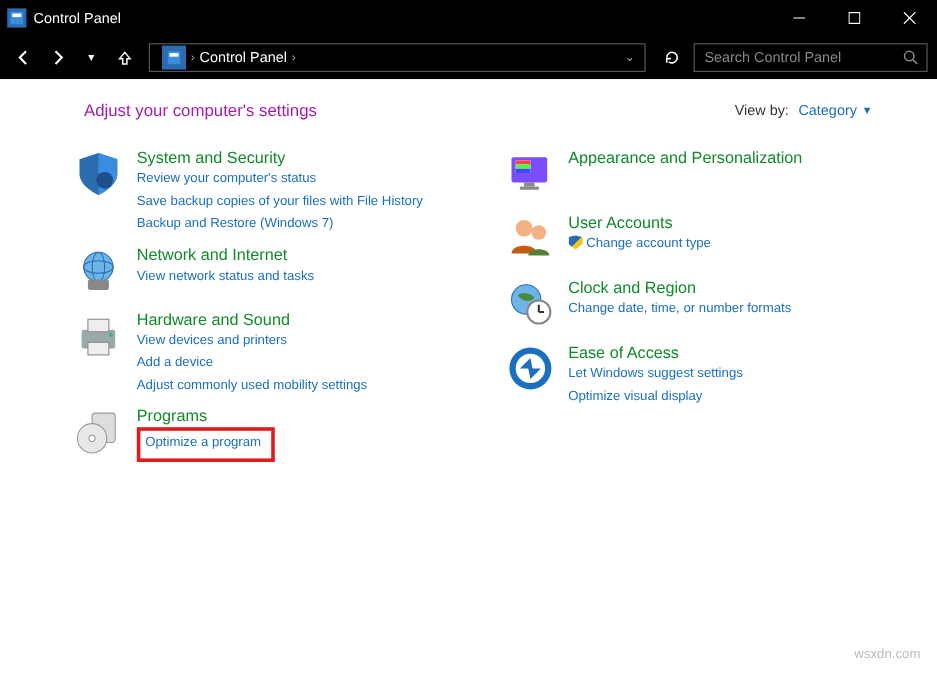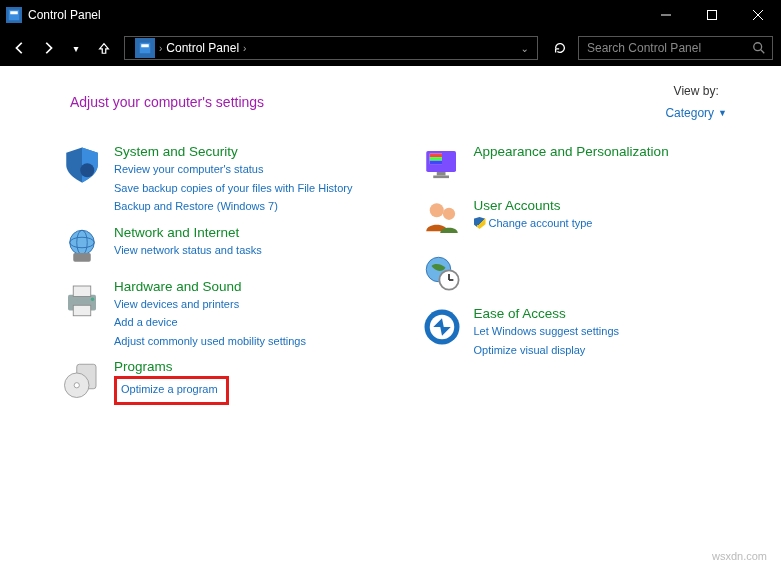--- a/index.html
+++ b/index.html
@@ -72,34 +72,34 @@
   }
   .search input::placeholder { color:#888; }
   .content {
     background:#fff;
     padding: 18px 24px 0 60px;
     height: calc(100% - 66px);
     position:relative;
   }
   .header-row { display:flex; justify-content:space-between; align-items:center; margin-bottom:24px; padding-right:30px;}
   .page-title { color:#a21caf; font-size:14px; font-weight:400; margin-left:10px;}
-  .viewby { font-size:12px; color:#333; display:flex; align-items:center; gap:8px;flex-direction:column; }
+  .viewby { font-size:12px; color:#333; display:flex; align-items:center; gap:8px; }
   .viewby .cat { color:#1a6fbf; display:flex; align-items:center; gap:4px;}
   .columns { display:flex; gap:22px; }
   .col { flex:1; }
   .item { display:flex; gap:10px; margin-bottom:10px; }
   .item .icon { width:44px; height:44px; flex-shrink:0; display:flex; align-items:flex-start; justify-content:center; }
   .item .body { display:flex; flex-direction:column; gap:2px; }
   .item .heading { color:#118a2a; font-size:13.5px; }
   .item .sub { color:#1a6fbf; font-size:11px; line-height:1.5; }
   .item .sub.shield::before { content:""; display:inline-block; width:12px; height:12px; margin-right:3px; vertical-align:-2px;
     background: linear-gradient(135deg,#2b6cb0 50%,#f5c518 50%); clip-path: polygon(50% 0,100% 15%,100% 60%,50% 100%,0 60%,0 15%);
   }
   .highlight { border:3px solid #e21b1b; padding:2px 8px 4px 4px; display:inline-block; }
-  .watermark { position:absolute; bottom:13px; right:14px; color:#bbb; font-size:11px; }
+  .watermark { position:absolute; bottom:24px; right:14px; color:#bbb; font-size:11px; }
 </style>
 </head>
 <body>
 
 <div class="titlebar">
   <div class="titlebar-left">
     <span class="title-icon">
       <svg viewBox="0 0 16 16">
           <rect x="1" y="1" width="14" height="14" fill="#3a8dde"></rect>
           <rect x="3" y="3" width="10" height="4" fill="#fff"></rect>
@@ -289,20 +289,24 @@
       <div class="item">
         <div class="icon">
           <svg width="42" height="42" viewBox="0 0 48 48">
               <circle cx="20" cy="20" r="14" fill="#6db4e8" stroke="#2b6cb0"></circle>
               <path d="M12 16 C16 12 24 14 28 18 C24 24 16 22 12 16" fill="#4a8b3a"></path>
               <circle cx="32" cy="32" r="11" fill="#fff" stroke="#888" stroke-width="2"></circle>
               <line x1="32" y1="32" x2="32" y2="25" stroke="#333" stroke-width="2"></line>
               <line x1="32" y1="32" x2="37" y2="32" stroke="#333" stroke-width="2"></line>
             </svg>
         </div>
+        <div class="body">
+          <a class="heading">Clock and Region</a>
+          <a class="sub">Change date, time, or number formats</a>
+        </div>
       </div>
 
       <div class="item">
         <div class="icon">
           <svg width="42" height="42" viewBox="0 0 48 48">
               <circle cx="24" cy="24" r="20" fill="#1a6fbf"></circle>
               <circle cx="24" cy="24" r="14" fill="#fff"></circle>
               <path d="M24 14 L26 24 L34 24 L24 34 L22 24 L14 24 Z" fill="#1a6fbf"></path>
             </svg>
         </div>

